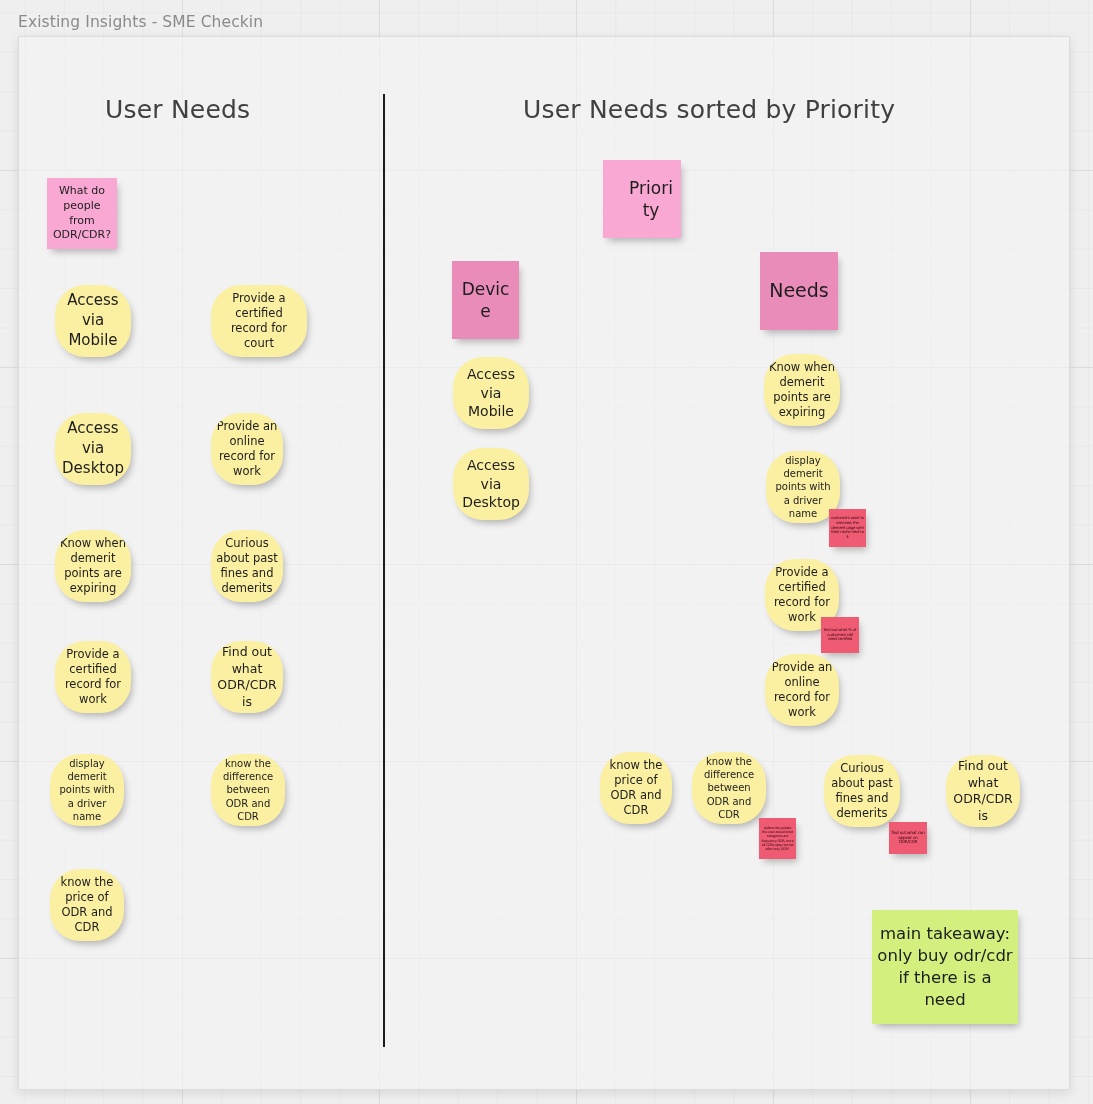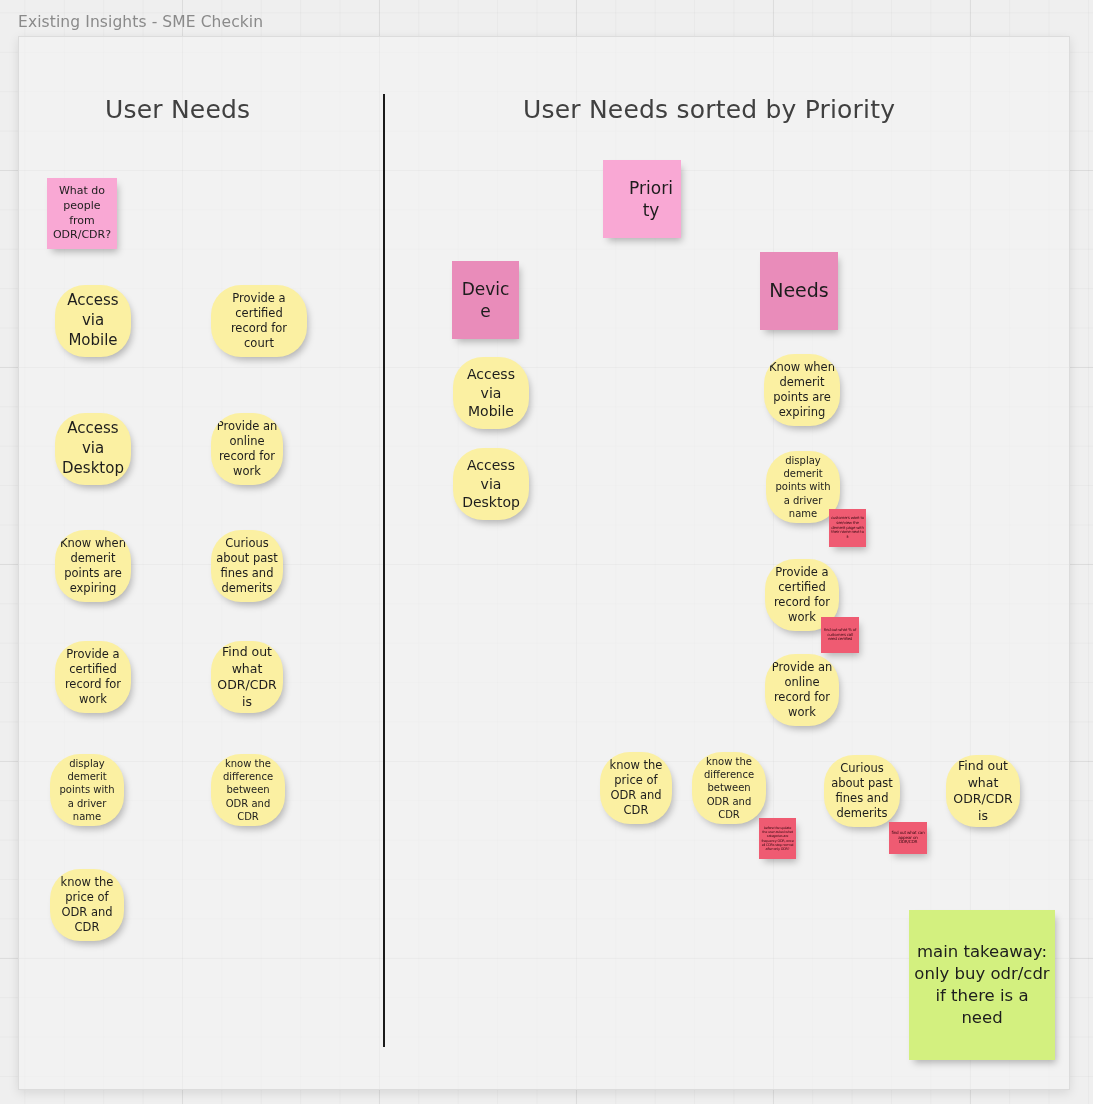--- a/index.html
+++ b/index.html
@@ -188,21 +188,21 @@
     </div>
     <div class="note yellow" style="left: 692px; top: 752px; width: 74px; height: 72px; font-size: 10px;">
       <span class="note-text">know the difference between ODR and CDR</span>
     </div>
     <div class="note yellow" style="left: 824px; top: 755px; width: 76px; height: 72px; font-size: 11.5px;">
       <span class="note-text">Curious about past fines and demerits</span>
     </div>
     <div class="note yellow" style="left: 946px; top: 755px; width: 74px; height: 72px; font-size: 12.5px;">
       <span class="note-text">Find out what ODR/CDR is</span>
     </div>
-    <div class="note green" style="left: 872px; top: 910px; width: 146px; height: 150px; font-size: 16.5px; margin-left: 37px;">
+    <div class="note green" style="left: 872px; top: 910px; width: 146px; height: 114px; font-size: 16.5px;">
       <span class="note-text">main takeaway: only buy odr/cdr if there is a need</span>
     </div>
     <div class="note red micro" style="left: 829px; top: 509px; width: 37px; height: 38px; font-size: 3.9px;">
       <span class="note-text">customers want to see/view the demerit page with their name next to it</span>
     </div>
     <div class="note red micro" style="left: 821px; top: 617px; width: 38px; height: 36px; font-size: 3.9px;">
       <span class="note-text">find out what % of customers call need certified</span>
     </div>
     <div class="note red micro" style="left: 759px; top: 818px; width: 37px; height: 41px; font-size: 3.4px;">
       <span class="note-text">before the update the user asked what categories are frequency ODR, once all CDRs stop normal after only ODR?</span>

